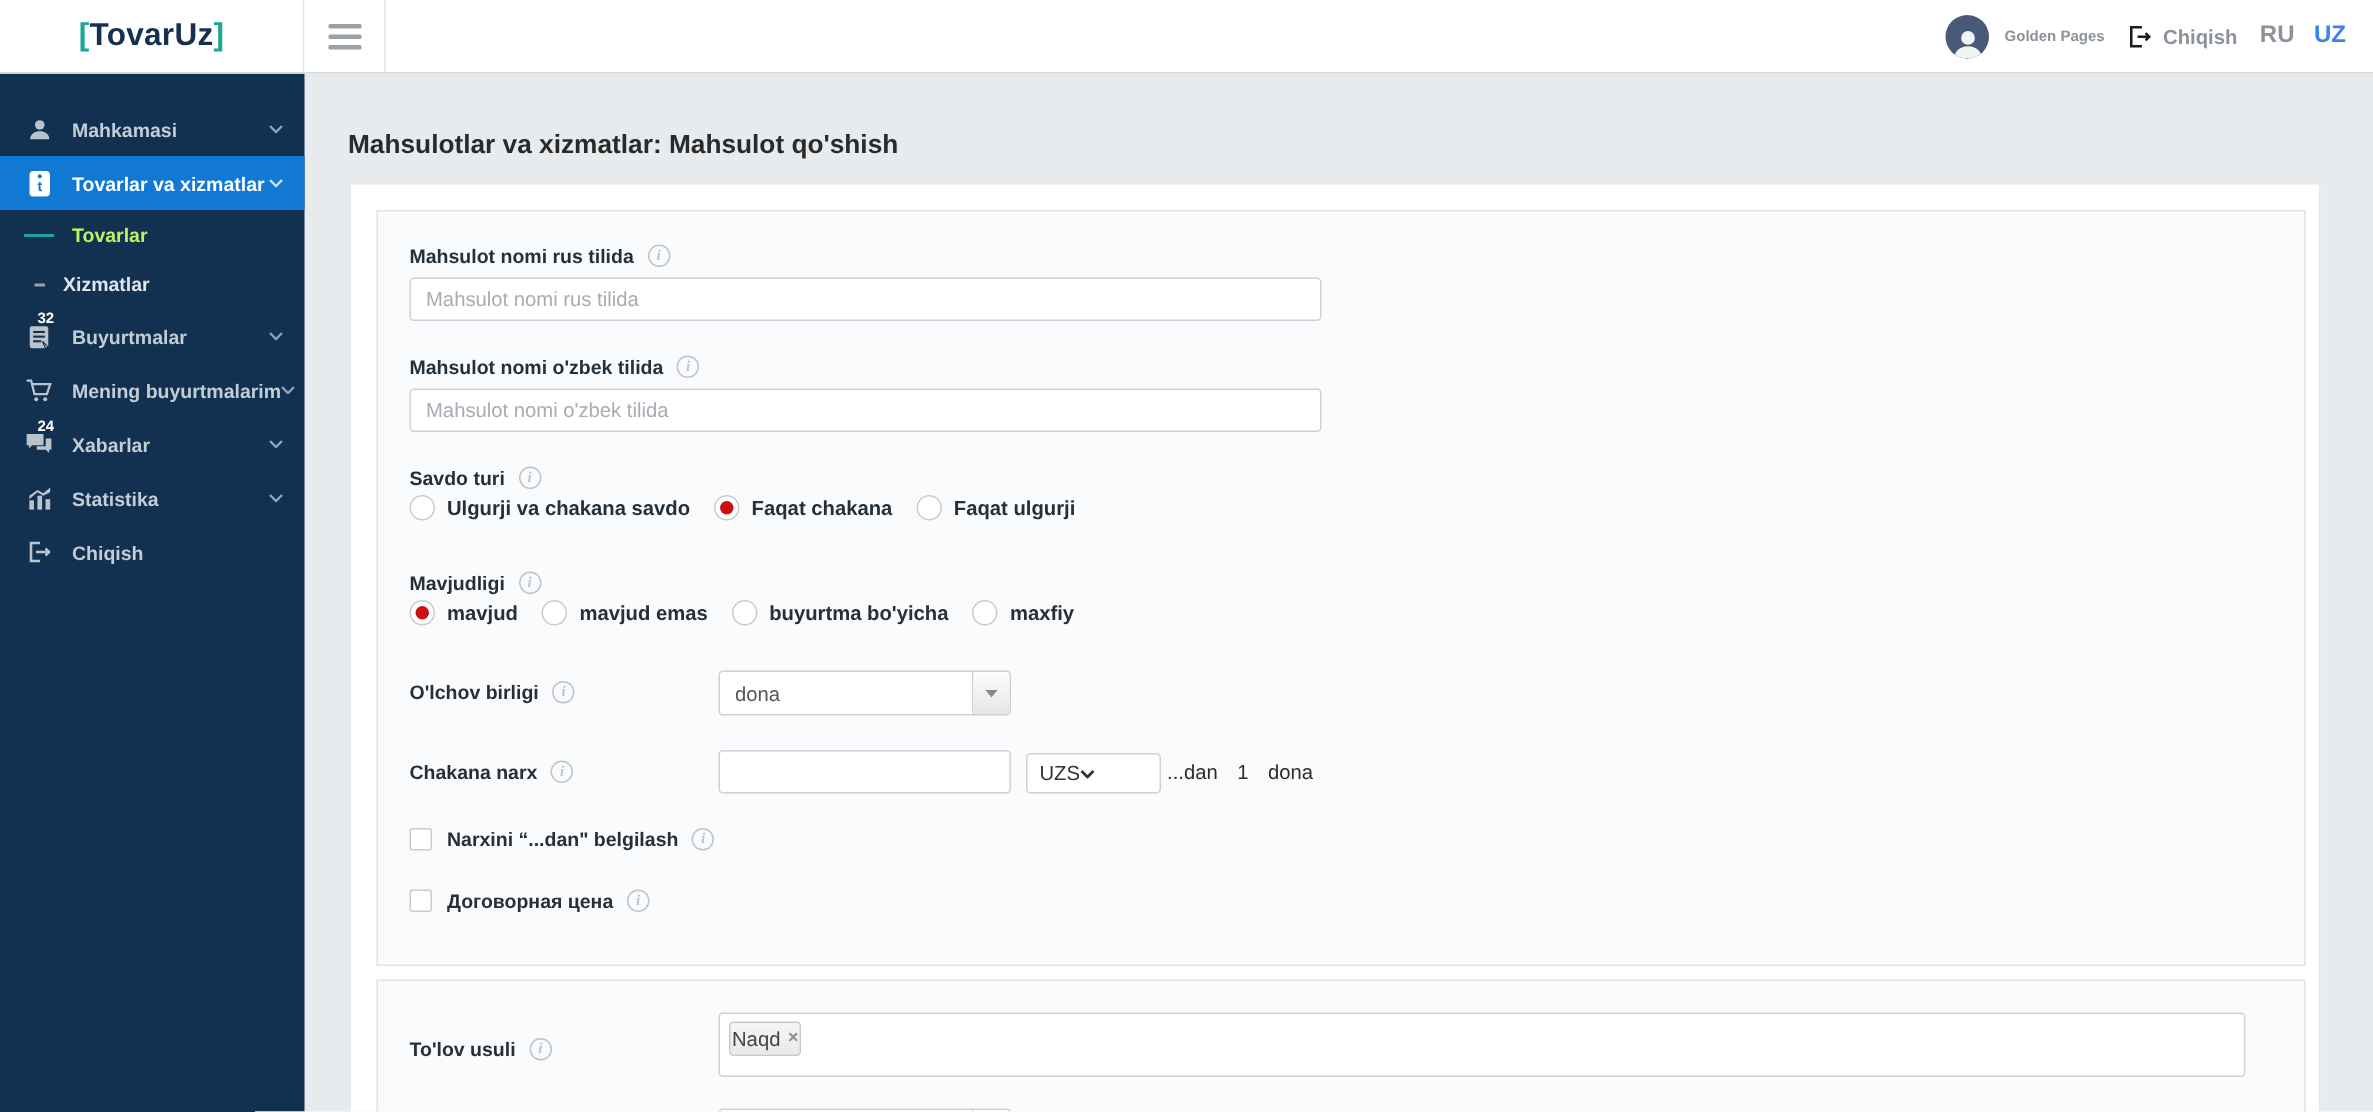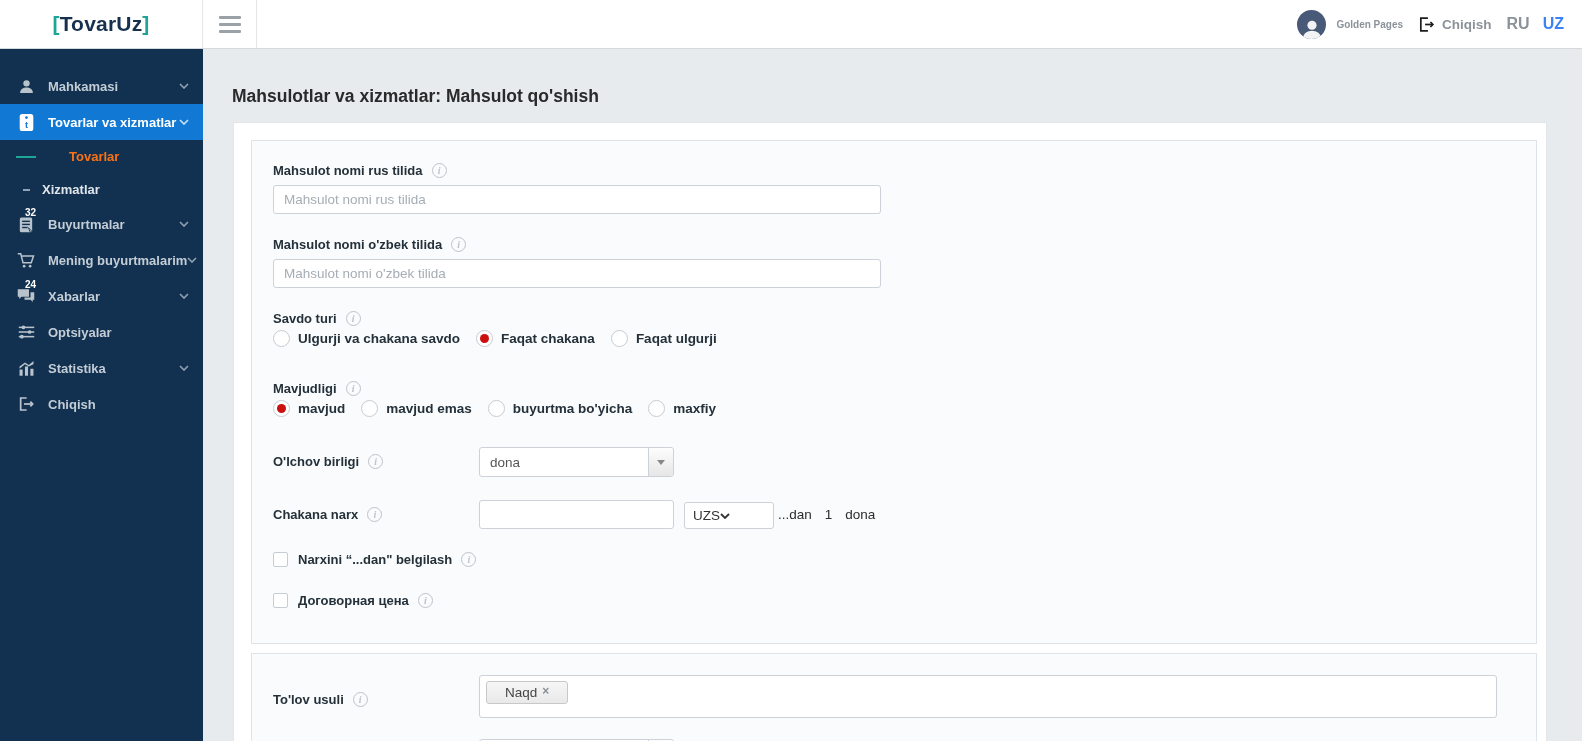--- a/index.html
+++ b/index.html
@@ -42,21 +42,21 @@
                position:relative; color:#c3cdd6; cursor:pointer; }
   .side-item .icn { width:20px; margin-right:12px; display:flex; justify-content:center; flex:none; }
   .side-item .lbl { font-size:13px; font-weight:700; white-space:nowrap; }
   .side-item .chev { margin-left:auto; display:flex; }
   .side-item.active { background:#1178d4; color:#fff; }
   .side-sub { height:33px; display:flex; align-items:center; padding:0 14px 0 16px;
               cursor:pointer; }
   .side-sub .dash-long { width:20px; height:2px; background:#1fa597; margin-right:12px; flex:none; }
   .side-sub .dash-short { width:7px; height:2px; background:#93a3b1; margin:0 12px 0 7px; flex:none; }
   .side-sub .lbl { font-size:13px; font-weight:700; }
-  .side-sub.current .lbl { color:#f97316;margin-left:21px; }
+  .side-sub.current .lbl { color:#bef264; }
   .side-sub.normal .lbl { color:#dfe5ea; }
   .badge { position:absolute; top:1px; left:25px; font-size:10px; font-weight:700; color:#fff; }
 
   
   .content { position:absolute; left:203px; top:49px; width:1379px; height:692px; }
   .page-title { position:absolute; left:29px; top:37px; font-size:17.5px; font-weight:700;
                 color:#2a2a2a; }
   .card { position:absolute; left:30px; top:73px; width:1314px; height:690px; background:#fff;
           border:1px solid #e2e6ea; }
   .section { position:absolute; left:17px; width:1286px; background:#f9fbfc;
@@ -100,21 +100,21 @@
 
   .native-select { width:90px; height:27px; border:1px solid #ccd2d8; border-radius:3px;
                    background:#fff; display:flex; align-items:center; justify-content:flex-start;
                    padding:0 8px; font-size:13.5px; color:#333; cursor:pointer; }
 
   .suffix { display:flex; align-items:center; gap:13px; font-size:13.5px; color:#2c2c2c; }
 
   .tags-input { width:1018px; height:43px; border:1px solid #ccd2d8; border-radius:3px;
                 background:#fff; padding:5px 6px; display:flex; align-items:flex-start; cursor:text; }
   .chip { display:inline-flex; align-items:flex-start; background:linear-gradient(#f6f6f6,#e9e9e9);
-          border:1px solid #c6c9cc; border-radius:3px; padding:3px 18px; font-size:13.5px;
+          border:1px solid #c6c9cc; border-radius:3px; padding:3px 1px; font-size:13.5px;
           color:#444; gap:5px; }
   .chip .chip-x { color:#8a8f94; font-size:12px; font-weight:700; cursor:pointer; line-height:1; }
 
   svg { display:block; }
 </style>
 </head>
 <body>
 
 <div class="topbar">
   <div class="logo-box">
@@ -237,33 +237,20 @@
       </svg>
     </span>
     <span class="lbl">Xabarlar</span>
     <span class="chev">
       <svg width="10" height="6" viewBox="0 0 10 6" fill="none" stroke="#8fa3b3" stroke-width="1.6">
           <path d="M1 1l4 4 4-4"></path>
         </svg>
     </span>
   </div>
 
-  <div class="side-item">
-    <span class="icn">
-      <svg width="17" height="16" viewBox="0 0 22 20" stroke="#b9c3cc" stroke-width="2" fill="#b9c3cc">
-        <line x1="1" y1="4" x2="21" y2="4"></line>
-          <circle cx="7" cy="4" r="2.4" stroke="none"></circle>
-        <line x1="1" y1="10" x2="21" y2="10"></line>
-          <circle cx="15" cy="10" r="2.4" stroke="none"></circle>
-        <line x1="1" y1="16" x2="21" y2="16"></line>
-          <circle cx="5" cy="16" r="2.4" stroke="none"></circle>
-      </svg>
-    </span>
-    <span class="lbl">Optsiyalar</span>
-  </div>
 
   <div class="side-item">
     <span class="icn">
       <svg width="17" height="16" viewBox="0 0 22 20" fill="#b9c3cc">
         <rect x="2" y="12" width="4" height="8"></rect>
         <rect x="9" y="8" width="4" height="12"></rect>
         <rect x="16" y="11" width="4" height="9"></rect>
         <path d="M2 8l7-5 5 3 6-5v4l-6 3-5-3-7 6z"></path>
       </svg>
     </span>

